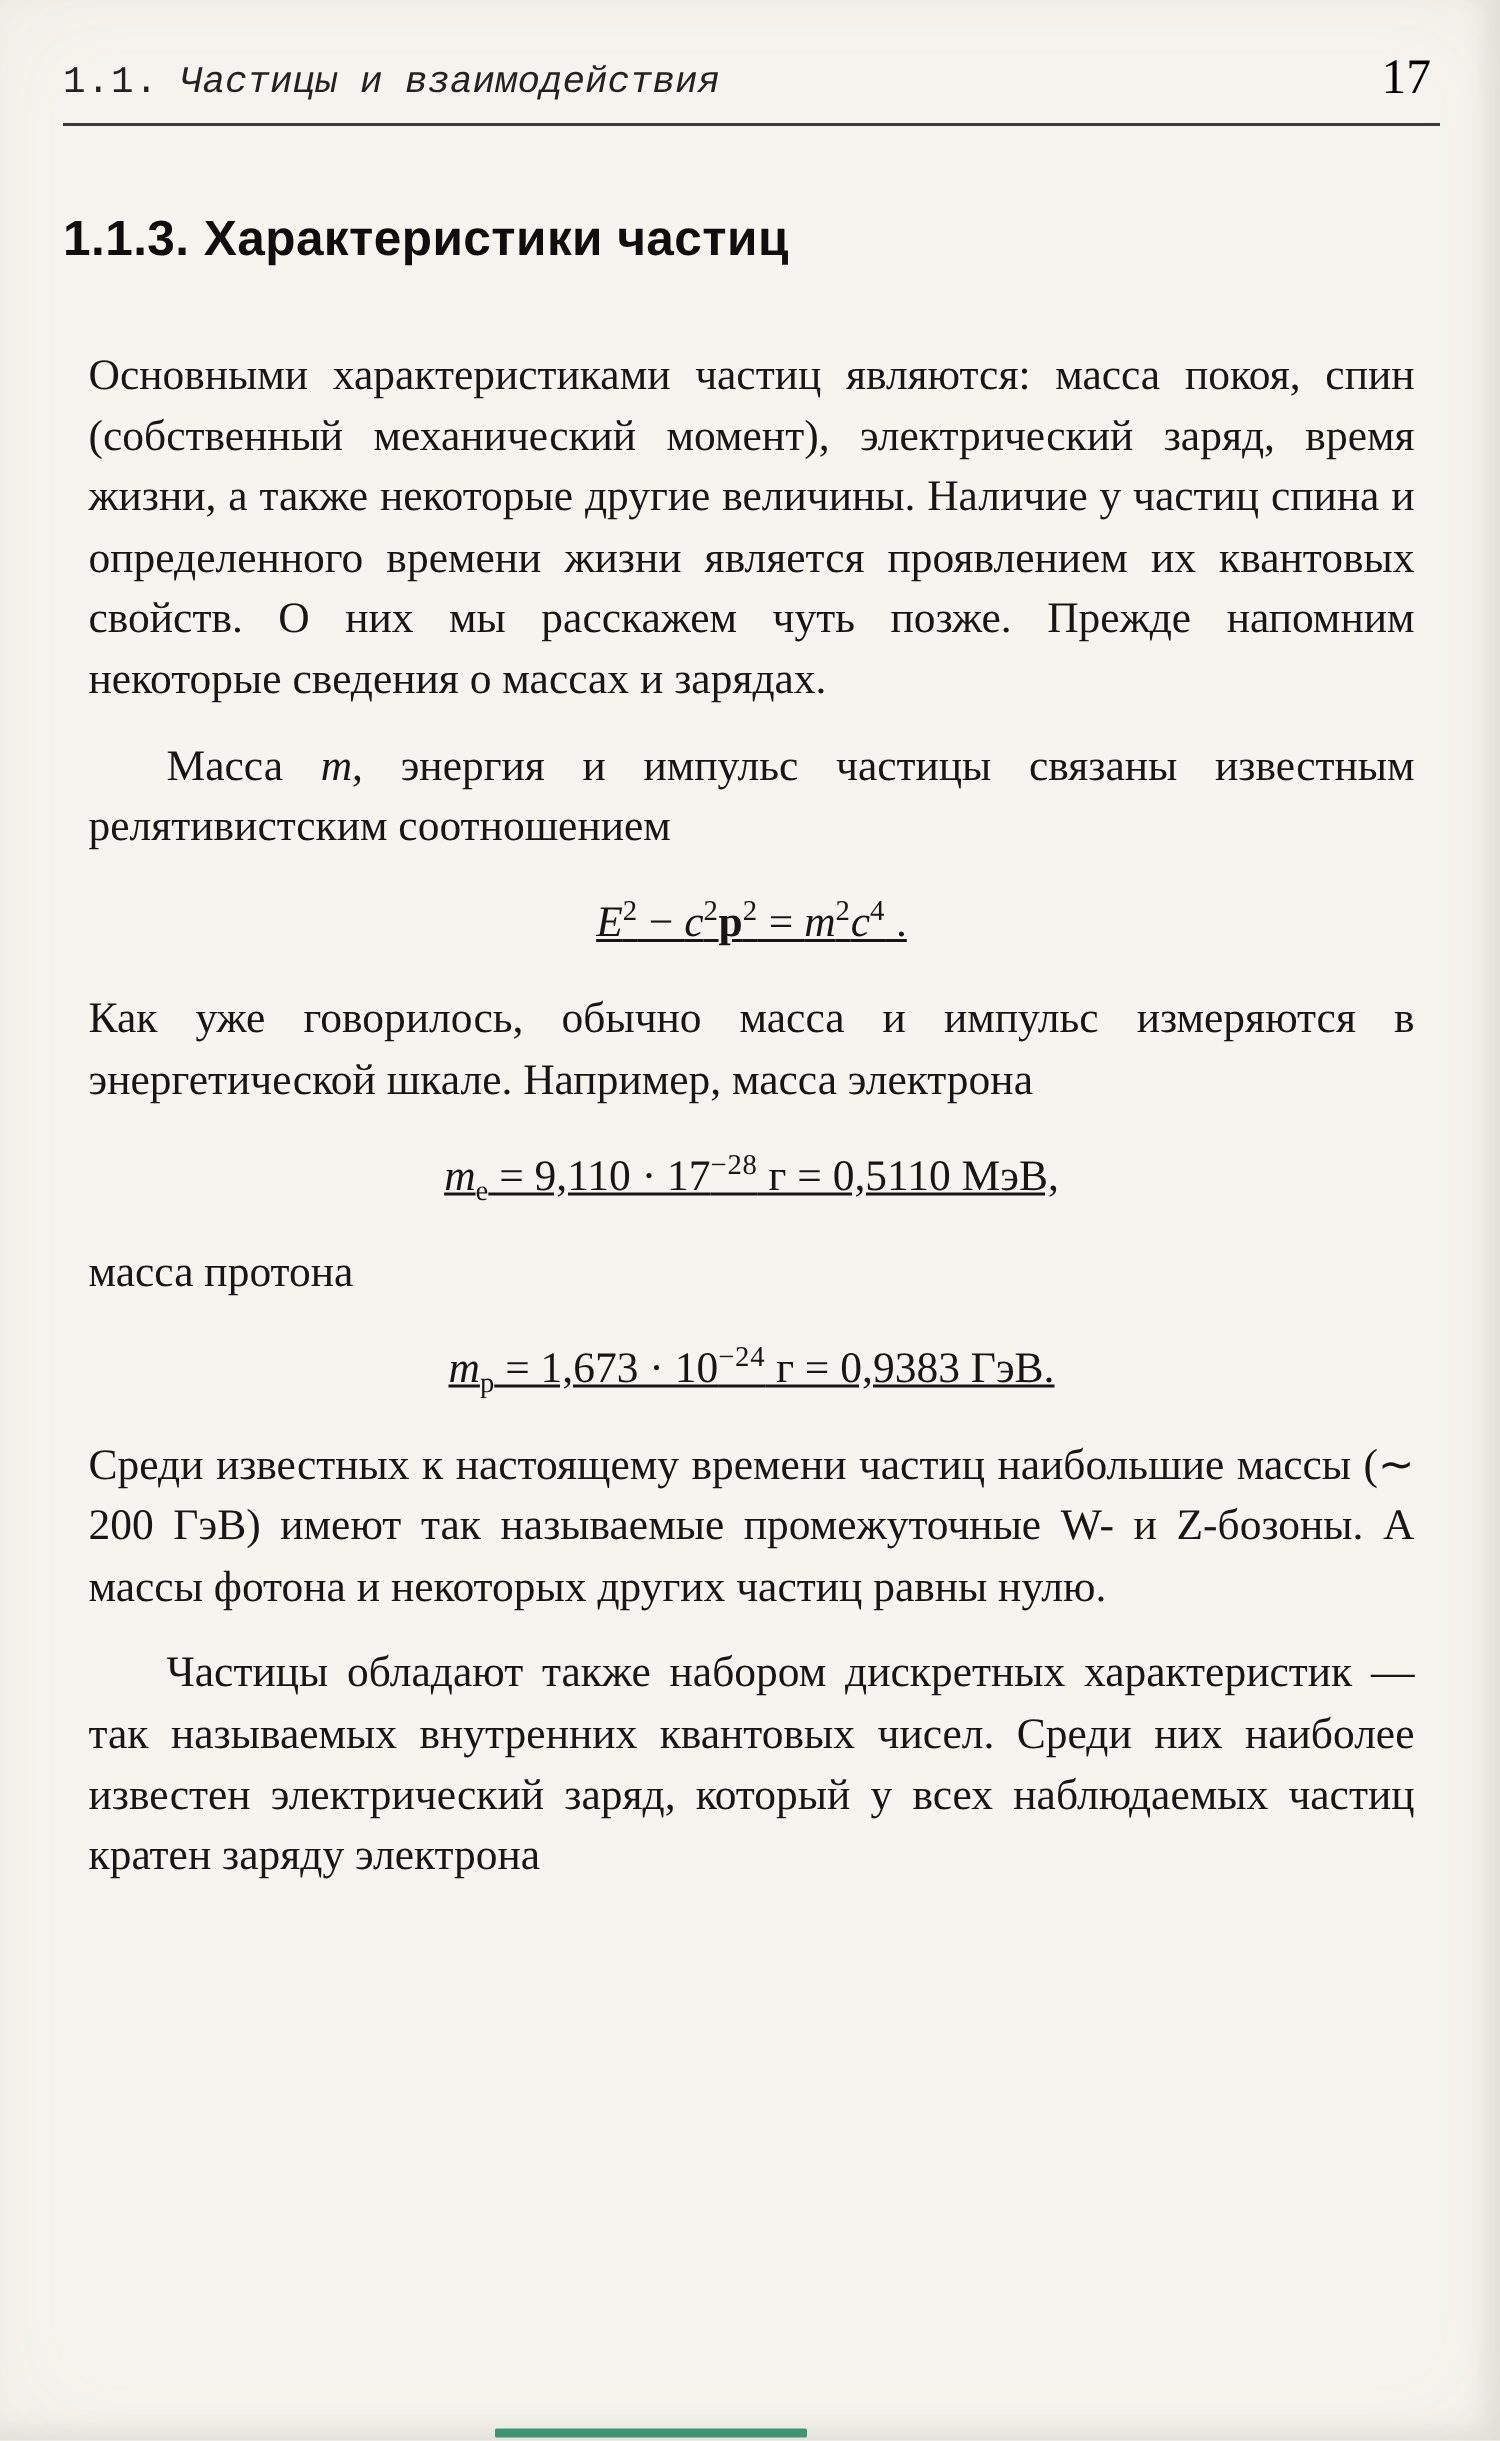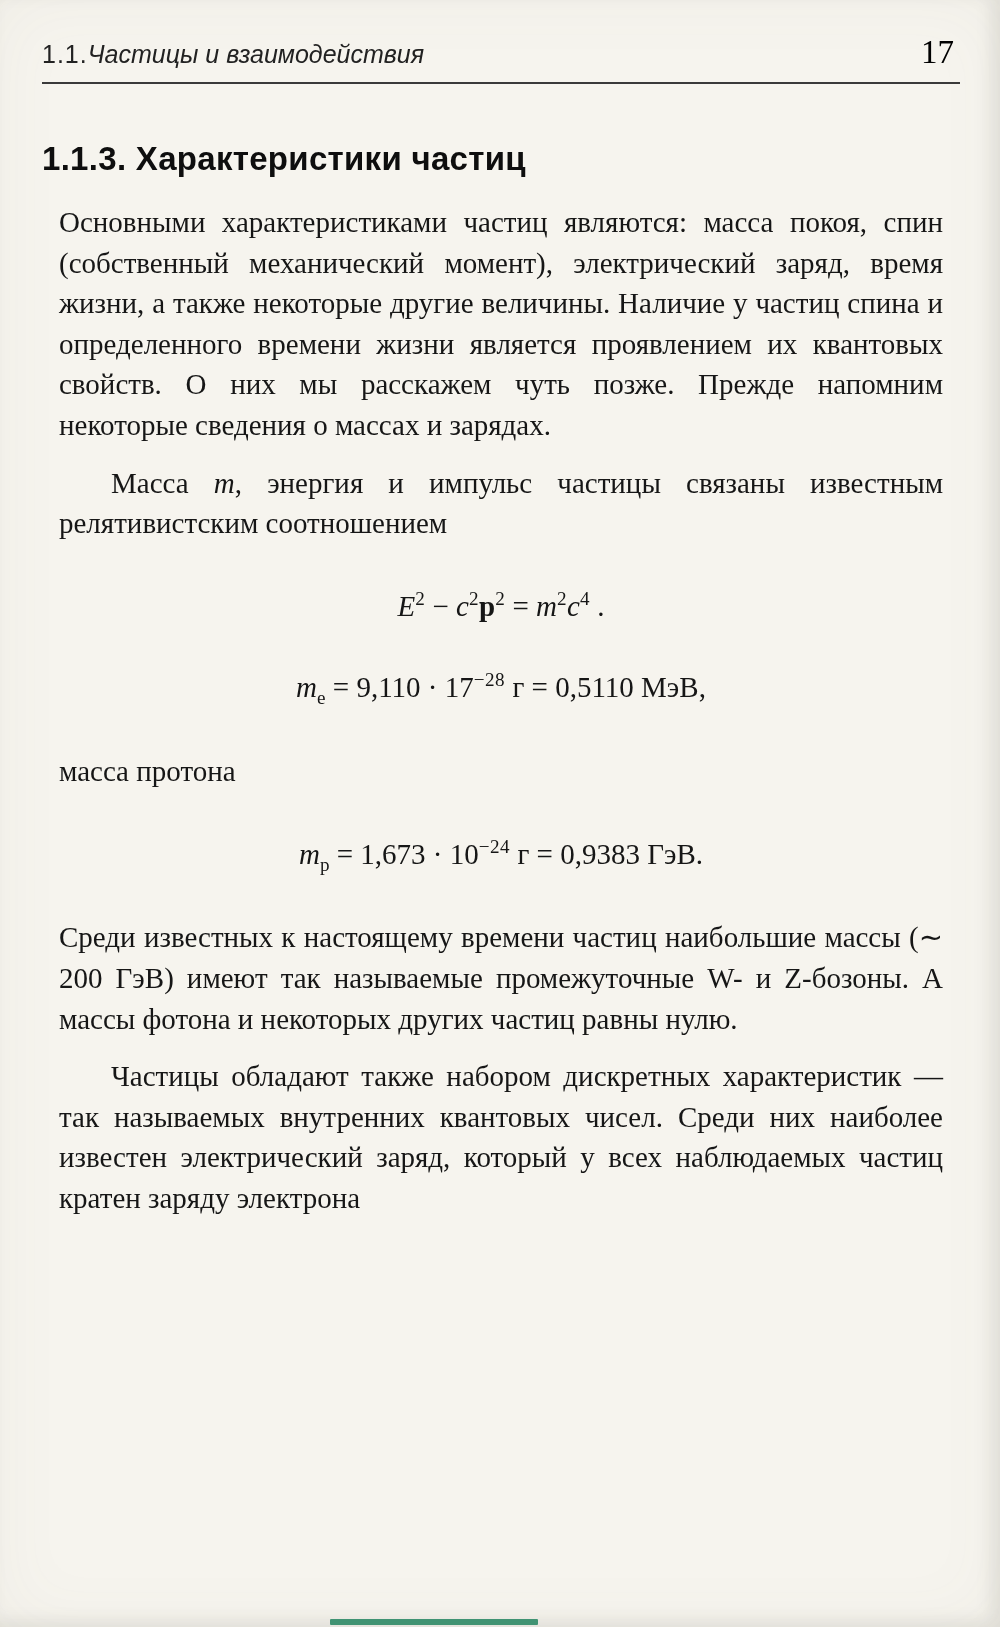--- a/index.html
+++ b/index.html
@@ -23,55 +23,56 @@
     overflow: hidden;
   }
   .running-head {
     display: flex;
     justify-content: space-between;
     align-items: flex-end;
     font-family: "Liberation Sans", sans-serif;
     font-size: 25px;
     color: #222;
   }
-  .head-left { display: flex; align-items: baseline; }
+  .head-left { display: flex; gap: 14px; align-items: baseline; font-family: Liberation Mono, monospace; }
   .head-num { font-style: normal; letter-spacing: 1px; }
   .head-title { font-style: italic; }
   .page-num {
     font-family: Liberation Serif, serif;
     font-size: 33px;
     color: #000000;
     line-height: 1;
     padding-right: 6px;
   }
   .head-rule {
     border: none;
     border-top: 2px solid var(--rule);
     margin: 13px 0 0 0;
   }
   h1.section-heading {
     font-family: "Liberation Sans", sans-serif;
     font-weight: 700;
     font-size: 33px;
     color: #0e0e0e;
-    margin: 56px 0 24px 0;
+    margin: 56px 0 52px 0;
     letter-spacing: 0.3px;
   }
   p.body-text {
     font-size: 29px;
     line-height: 1.40;
     text-align: justify;
     margin: 17px;
   }
   p.indent { text-indent: 52px; }
   .formula {
     font-size: 29px;
     text-align: center;
-    margin: 44px 0;
+    margin: 25px 0;
     line-height: 1.3;
+    text-decoration: underline;
   }
   .i { font-style: italic; }
   .b { font-weight: 700; }
   .sup { font-size: 0.66em; vertical-align: super; line-height: 0; letter-spacing: 0.5px; }
   .sub { font-size: 0.66em; vertical-align: sub; line-height: 0; }
   .artifact-green {
     position: absolute;
     left: 330px;
     bottom: 2px;
     width: 208px;
@@ -97,20 +98,21 @@
   <hr class="head-rule">
 
   <h1 class="section-heading">1.1.3. Характеристики частиц</h1>
 
   <p class="body-text">Основными характеристиками частиц являются: масса покоя, спин (собственный механический момент), электрический заряд, время жизни, а также некоторые другие величины. Наличие у частиц спина и определенного времени жизни является проявлением их квантовых свойств. О них мы расскажем чуть позже. Прежде напомним некоторые сведения о массах и зарядах.</p>
 
   <p class="body-text indent"><span>Масса </span><span class="i">m</span><span>, энергия и импульс частицы связаны известным релятивистским соотношением</span></p>
 
   <div class="formula"><span class="i">E</span><span class="sup">2</span><span> − </span><span class="i">c</span><span class="sup">2</span><span class="b">p</span><span class="sup">2</span><span> = </span><span class="i">m</span><span class="sup">2</span><span class="i">c</span><span class="sup">4</span><span> .</span></div>
 
+  <p class="body-text">Как уже говорилось, обычно масса и импульс измеряются в энергетической шкале. Например, масса электрона</p>
 
   <div class="formula"><span class="i">m</span><span class="sub">e</span><span> = 9,110 · 17</span><span class="sup">−28</span><span> г = 0,5110 МэВ,</span></div>
 
   <p class="body-text">масса протона</p>
 
   <div class="formula"><span class="i">m</span><span class="sub">p</span><span> = 1,673 · 10</span><span class="sup">−24</span><span> г = 0,9383 ГэВ.</span></div>
 
   <p class="body-text">Среди известных к настоящему времени частиц наибольшие массы (∼ 200 ГэВ) имеют так называемые промежуточные W- и Z-бозоны. А массы фотона и некоторых других частиц равны нулю.</p>
 
   <p class="body-text indent">Частицы обладают также набором дискретных характеристик — так называемых внутренних квантовых чисел. Среди них наиболее известен электрический заряд, который у всех наблюдаемых частиц кратен заряду электрона</p>

